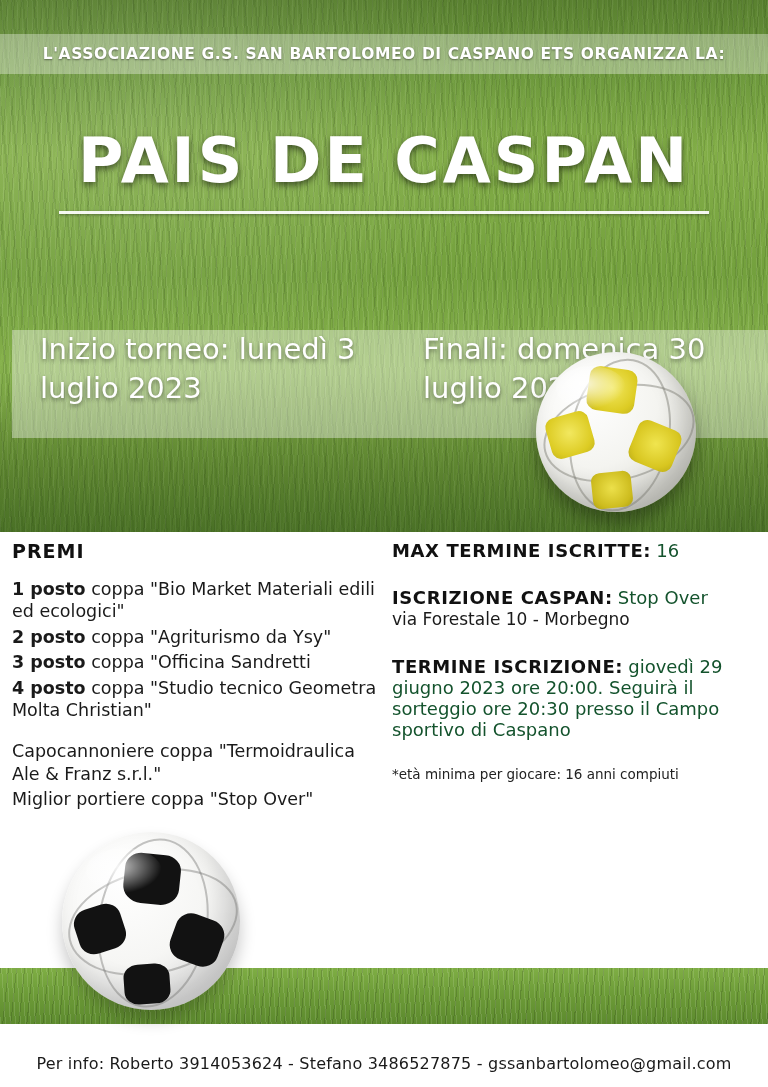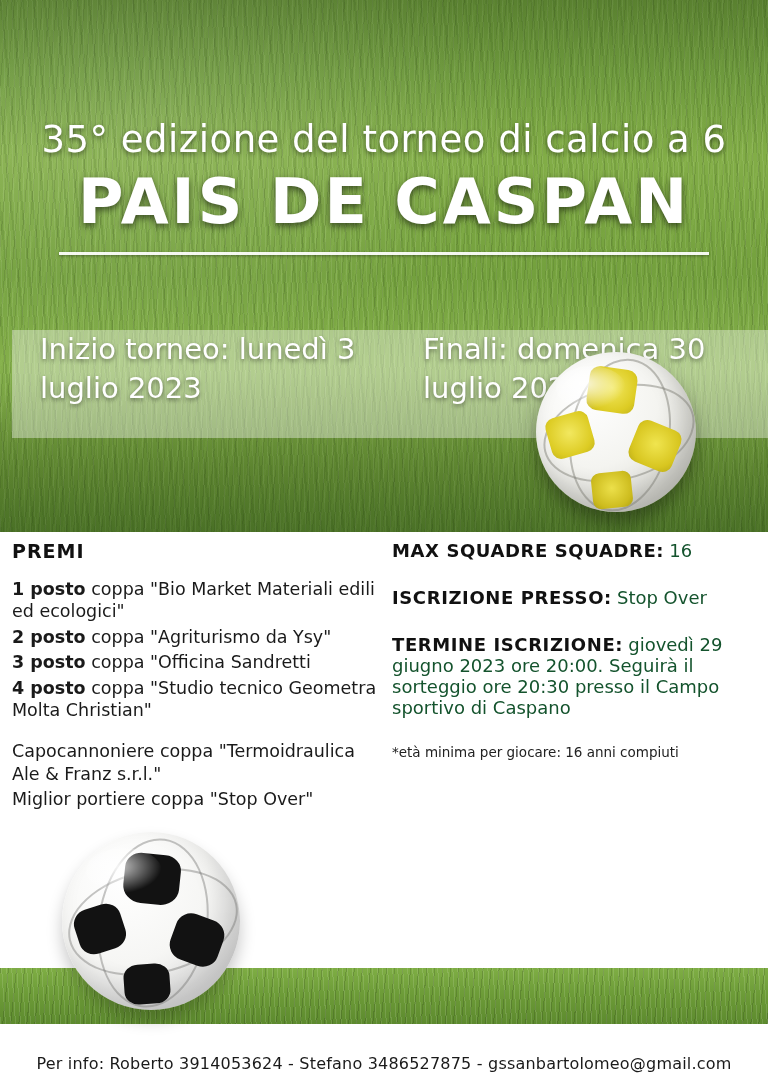--- a/index.html
+++ b/index.html
@@ -306,23 +306,25 @@
 <body>
 
 <div class="poster">
 
   <div class="hero">
     <div class="blades"></div>
     <div class="shade-top"></div>
     <div class="shade-bot"></div>
   </div>
 
+  <div class="org-band">
+    <div class="org-text">L'ASSOCIAZIONE G.S. SAN BARTOLOMEO DI CASPANO ETS ORGANIZZA LA:</div>
+  </div>
 
   <div class="title-wrap">
-    <div class="subtitle">35° edizione del torneo di calcio a 6</div>
     <div class="maintitle">PAIS DE CASPAN</div>
     <div class="title-rule"></div>
   </div>
 
   <div class="dates-band">
     <div>Inizio torneo: lunedì 3 luglio 2023</div>
     <div>Finali: domenica 30 luglio 2023</div>
   </div>
 
   <div class="ball-hero">
@@ -365,28 +367,29 @@
       </div>
       <div class="prize-line">
         <span>Miglior portiere</span>
         <span>coppa "Stop Over"</span>
       </div>
     </div>
 
     <div class="col-right">
 
       <div class="right-block">
-        <span class="label">MAX SQUADRE SQUADRE:</span>
+        <span class="label">MAX TERMINE ISCRITTE:</span>
         <span class="value">16</span>
       </div>
 
 
       <div class="right-block">
-        <span class="label">ISCRIZIONE PRESSO:</span>
+        <span class="label">ISCRIZIONE CASPAN:</span>
         <span class="value">Stop Over</span>
+        <div class="sub">via Forestale 10 - Morbegno</div>
       </div>
 
       <div class="right-block">
         <span class="label">TERMINE ISCRIZIONE:</span>
         <span class="value">giovedì 29 giugno 2023 ore 20:00. Seguirà il sorteggio ore 20:30 presso il Campo sportivo di Caspano</span>
       </div>
 
       <div class="note">*età minima per giocare: 16 anni compiuti</div>
     </div>
   </div>

